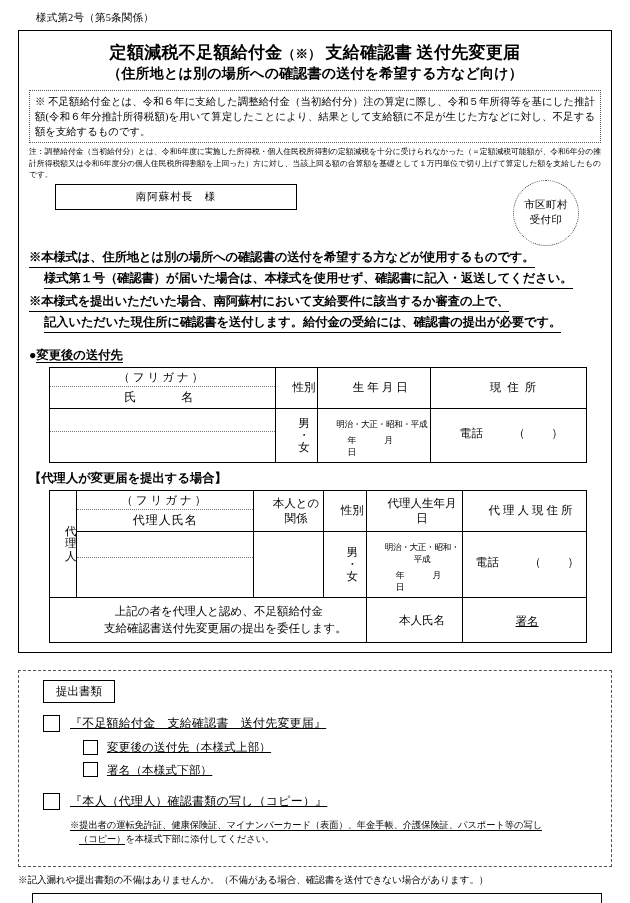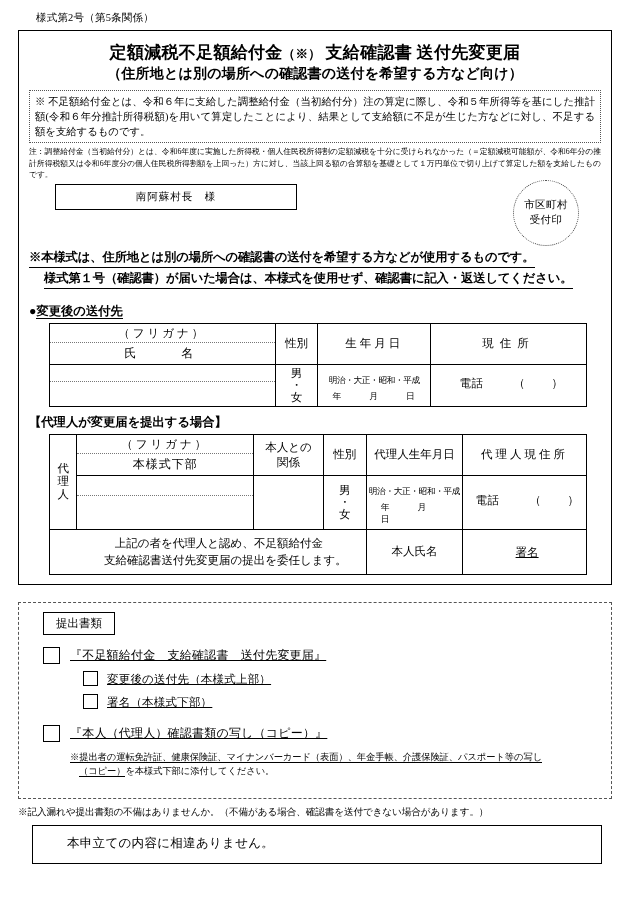--- a/index.html
+++ b/index.html
@@ -155,21 +155,21 @@
     font-size: 11.5px;
     text-align: center;
     vertical-align: middle;
     padding: 0;
   }
   .tbl-wrap {
     border: 1.6px solid #000;
     margin: 0 14px 0 20px;
     box-sizing: border-box;
   }
-  .tbl-wrap table.form td { border: 1px solid #000; }
+  .tbl-wrap table.form td { border: 1px solid #000; padding-left: 15px; }
   .tbl-wrap table.form tr td:first-child { border-left: none; }
   .tbl-wrap table.form tr td:last-child { border-right: none; }
   .tbl-wrap table.form tr:first-child td { border-top: none; }
   .tbl-wrap table.form tr:last-child td { border-bottom: none; }
 
   .h-furi {
     font-size: 11.5px;
     letter-spacing: 3px;
     padding: 2px 0 1px 0;
     border-bottom: 1px dotted #777;
@@ -360,20 +360,24 @@
       <div class="stamp-circle">
         <span>市区町村</span>
         <span>受付印</span>
       </div>
     </div>
 
     <div class="instr">
       <div class="grp">
         <span class="ln">※本様式は、住所地とは別の場所への確認書の送付を希望する方などが使用するものです。</span>
         <span class="ln indent">様式第１号（確認書）が届いた場合は、本様式を使用せず、確認書に記入・返送してください。</span>
+      </div>
+      <div class="grp">
+        <span class="ln">※本様式を提出いただいた場合、南阿蘇村において支給要件に該当するか審査の上で、</span>
+        <span class="ln indent">記入いただいた現住所に確認書を送付します。給付金の受給には、確認書の提出が必要です。</span>
       </div>
     </div>
 
     <div class="sec-head">
       <span>●</span><span class="u">変更後の送付先</span>
     </div>
 
     <div class="tbl-wrap">
       <table class="form">
         <colgroup>
@@ -432,21 +436,21 @@
         </colgroup>
         <tbody>
             <tr>
           <td rowspan="2" class="vert-label">
             <span>代</span>
             <span>理</span>
             <span>人</span>
           </td>
           <td class="cell-head-2">
             <div class="h-furi">（フリガナ）</div>
-            <div class="h-name" style="letter-spacing:1px">本様式下部</div>
+            <div class="h-name" style="letter-spacing:1px">代理人氏名</div>
           </td>
           <td>
             <div>本人との</div>
             <div>関係</div>
           </td>
           <td>性別</td>
           <td>代理人生年月日</td>
           <td class="spaced3">代理人現住所</td>
         </tr>
         <tr>

